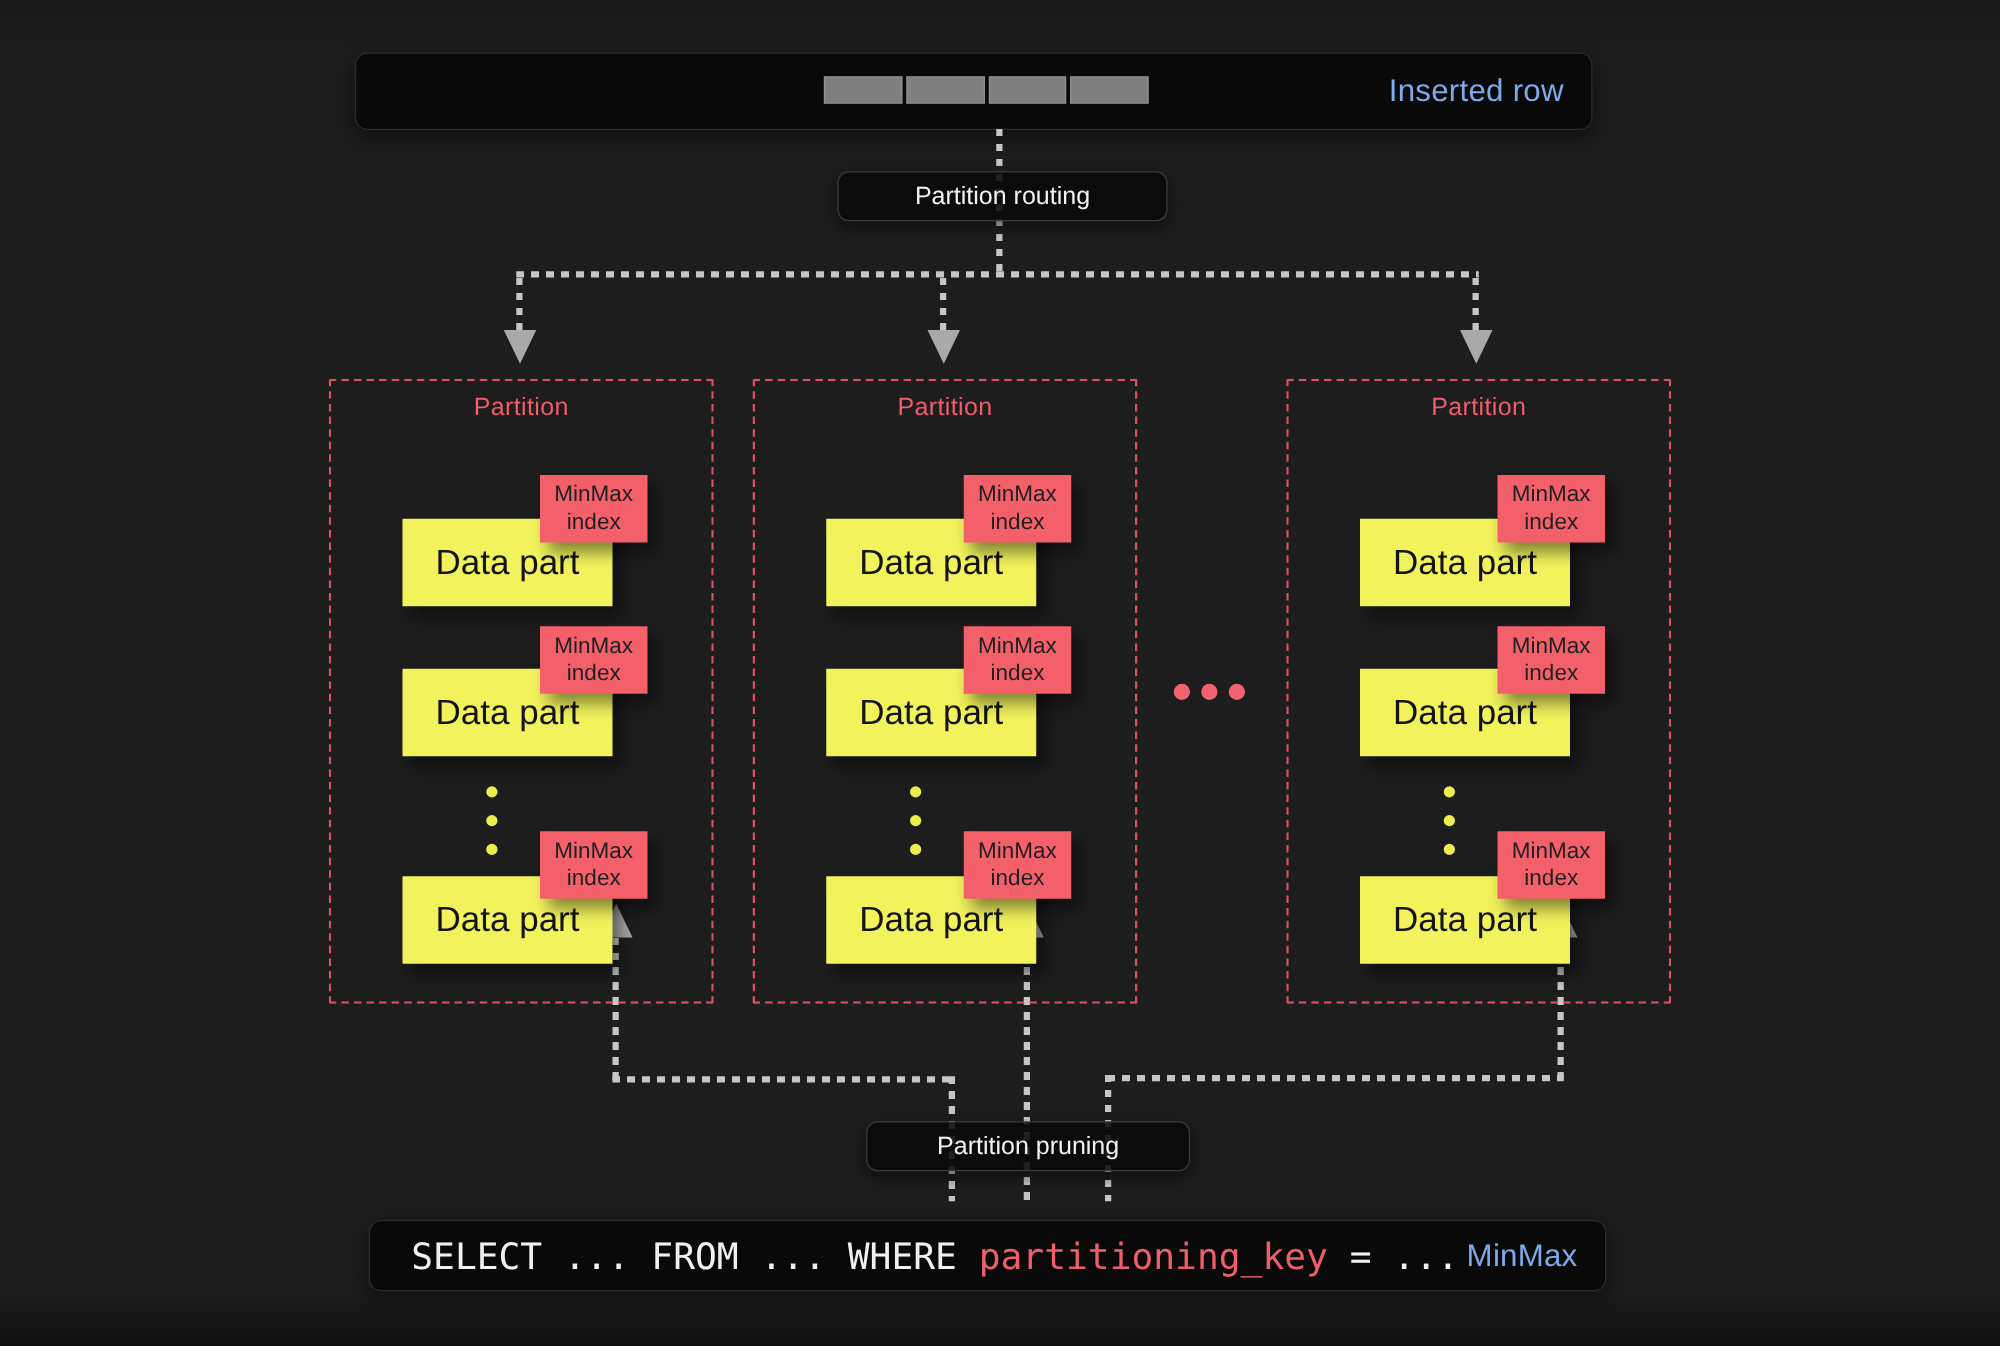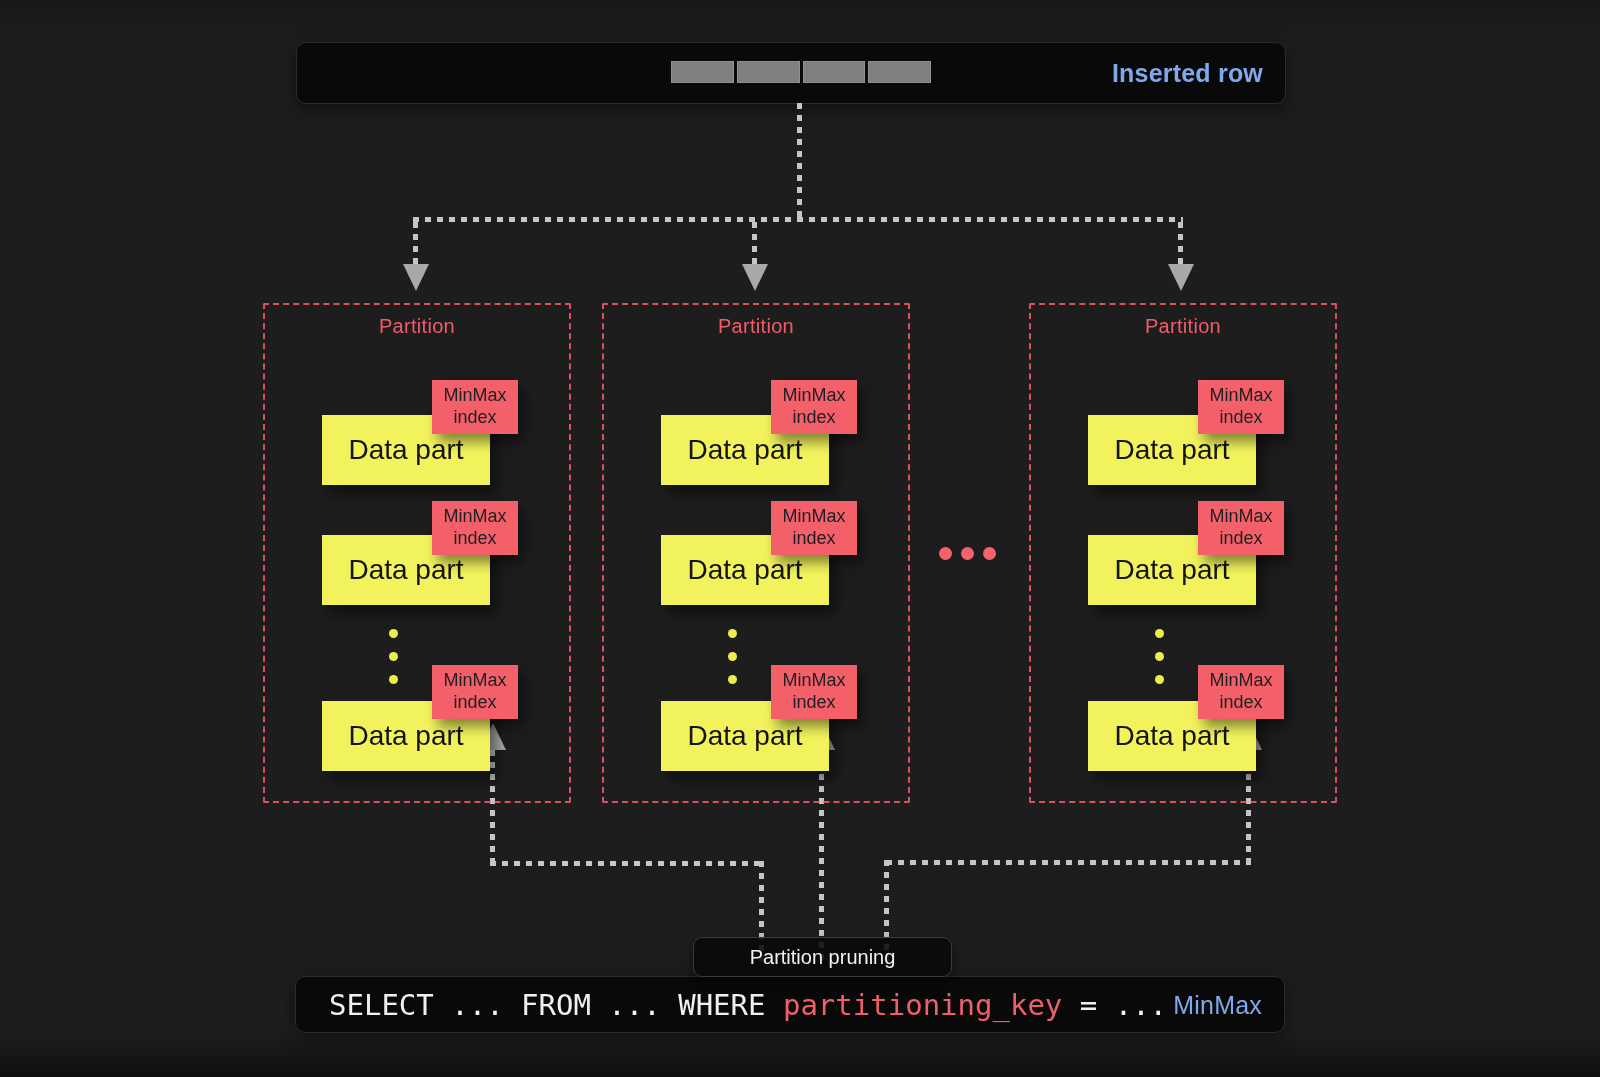--- a/index.html
+++ b/index.html
@@ -64,31 +64,34 @@
     position:absolute;left:33px;top:50%;transform:translateY(-50%);
     font-family:"DejaVu Sans Mono","Liberation Mono",monospace;font-size:29px;color:#f0f0f0;white-space:pre;
   }
   .sql .key{color:#ef5f6a;}
 </style>
 </head>
 <body>
 
 <div id="stage">
 
-  <div class="bar" style="left:296px;top:42px;width:988px;height:60px;font-weight:bold;">
+  <div class="bar" style="left:284px;top:42px;width:988px;height:60px;">
     <div class="row-cells">
       <div class="row-cell"></div>
       <div class="row-cell"></div>
       <div class="row-cell"></div>
       <div class="row-cell"></div>
     </div>
     <span class="bar-label">Inserted row</span>
   </div>
 
   <div class="dash-v" style="left:797px;top:103px;height:114px;"></div>
+  <div class="pill" style="left:670px;top:137px;width:262px;height:38px;">
+    <span>Partition routing</span>
+  </div>
 
   <div class="dash-h" style="left:413px;top:217px;width:770px;"></div>
   <div class="dash-v" style="left:413px;top:222px;height:42px;"></div>
   <div class="dash-v" style="left:752px;top:222px;height:42px;"></div>
   <div class="dash-v" style="left:1178px;top:222px;height:42px;"></div>
   <div class="arr-down" style="left:403px;top:264px;"></div>
   <div class="arr-down" style="left:742px;top:264px;"></div>
   <div class="arr-down" style="left:1168px;top:264px;"></div>
 
   <div class="partition" style="left:263px;">
@@ -142,21 +145,21 @@
   <div class="dash-v" style="left:759px;top:861px;height:100px;"></div>
 
   <div class="arr-up" style="left:809px;top:723px;"></div>
   <div class="dash-v" style="left:819px;top:750px;height:211px;"></div>
 
   <div class="arr-up" style="left:1236px;top:723px;"></div>
   <div class="dash-v" style="left:1246px;top:750px;height:113px;"></div>
   <div class="dash-h" style="left:886px;top:860px;width:365px;"></div>
   <div class="dash-v" style="left:884px;top:860px;height:101px;"></div>
 
-  <div class="pill" style="left:693px;top:897px;width:257px;height:38px;margin-top:40px;">
+  <div class="pill" style="left:693px;top:897px;width:257px;height:38px;">
     <span>Partition pruning</span>
   </div>
 
   <div class="bar" style="left:295px;top:976px;width:988px;height:55px;">
     <div class="sql"><span>SELECT ... FROM ... WHERE </span><span class="key">partitioning_key</span><span> = ...</span></div>
     <span class="bar-label">MinMax</span>
   </div>
 
 </div>
 

